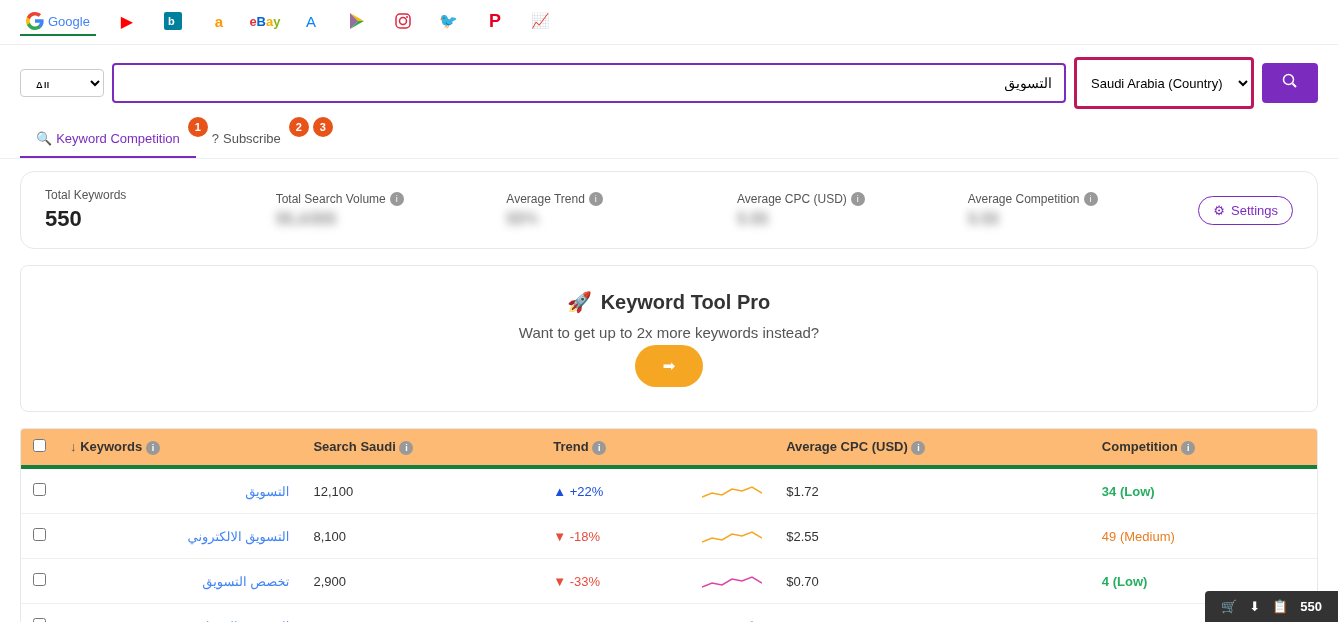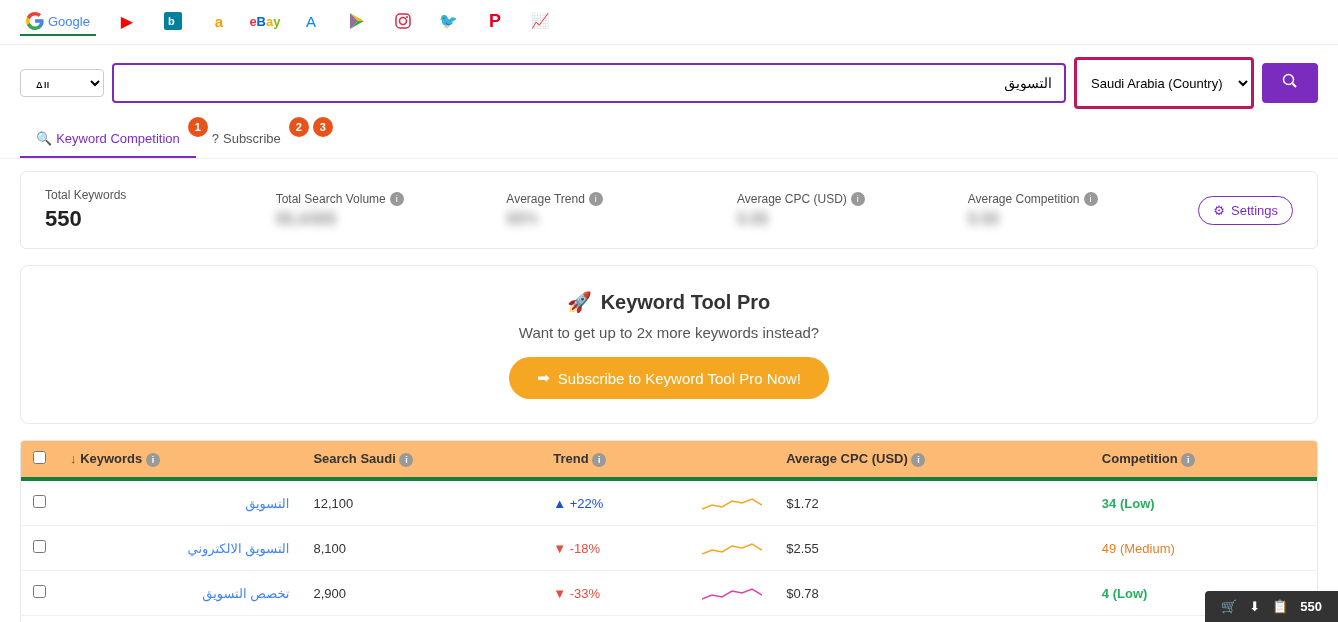--- a/index.html
+++ b/index.html
@@ -116,21 +116,21 @@
     }
 
     
     .stats-bar {
       display: flex;
       align-items: center;
       padding: 16px 24px;
       background: #fff;
       margin: 12px 20px 0;
       border: 1px solid #e8e8e8;
-      border-radius: 6px;
+      border-radius: 14px;
     }
     .stat-item {
       flex: 1;
     }
     .stat-label {
       font-size: 12px;
       color: #555;
       display: flex;
       align-items: center;
       gap: 4px;
@@ -186,21 +186,21 @@
       color: #333;
       margin-bottom: 10px;
       display: flex;
       align-items: center;
       justify-content: center;
       gap: 8px;
     }
     .promo-subtitle {
       font-size: 15px;
       color: #555;
-      margin-bottom: 16px;
+      margin-bottom: 4px;
     }
     .promo-button {
       background: #f5a623;
       color: #fff;
       border: none;
       border-radius: 25px;
       padding: 12px 28px;
       font-size: 15px;
       cursor: pointer;
       display: inline-flex;
@@ -435,21 +435,20 @@
 </div>
 
 <div class="promo-card">
   <div class="promo-title">
     <span>🚀</span>
     <span>Keyword Tool Pro</span>
   </div>
   <div class="promo-subtitle">Want to get up to 2x more keywords instead?</div>
   <button class="promo-button">
     <span>➡</span>
-    <span>Subscribe to Keyword Tool Pro Now!</span>
   </button>
 </div>
 
 <div class="table-container">
   <table>
     <thead>
       <tr>
         <th style="width:36px;">
           <input type="checkbox" style="">
         </th>
@@ -529,21 +528,21 @@
     </td>
     <td>2,900</td>
     <td>
       <span class="trend-down">
         ▼ -33%
       </span>
     </td>
     <td><svg class="sparkline" width="60" height="24">
     <polyline points="0,18 10,14 20,16 30,10 40,12 50,8 60,14" fill="none" stroke="#d4a" stroke-width="1.5"></polyline>
   </svg></td>
-    <td>$0.78</td>
+    <td>$0.70</td>
     <td>
       <span class="comp-low">4 (Low)</span>
     </td>
   </tr>
         <tr>
     <td>
       <input type="checkbox" style="">
     </td>
     <td>
       <a class="keyword-link">التسويق بالعمولة</a>

